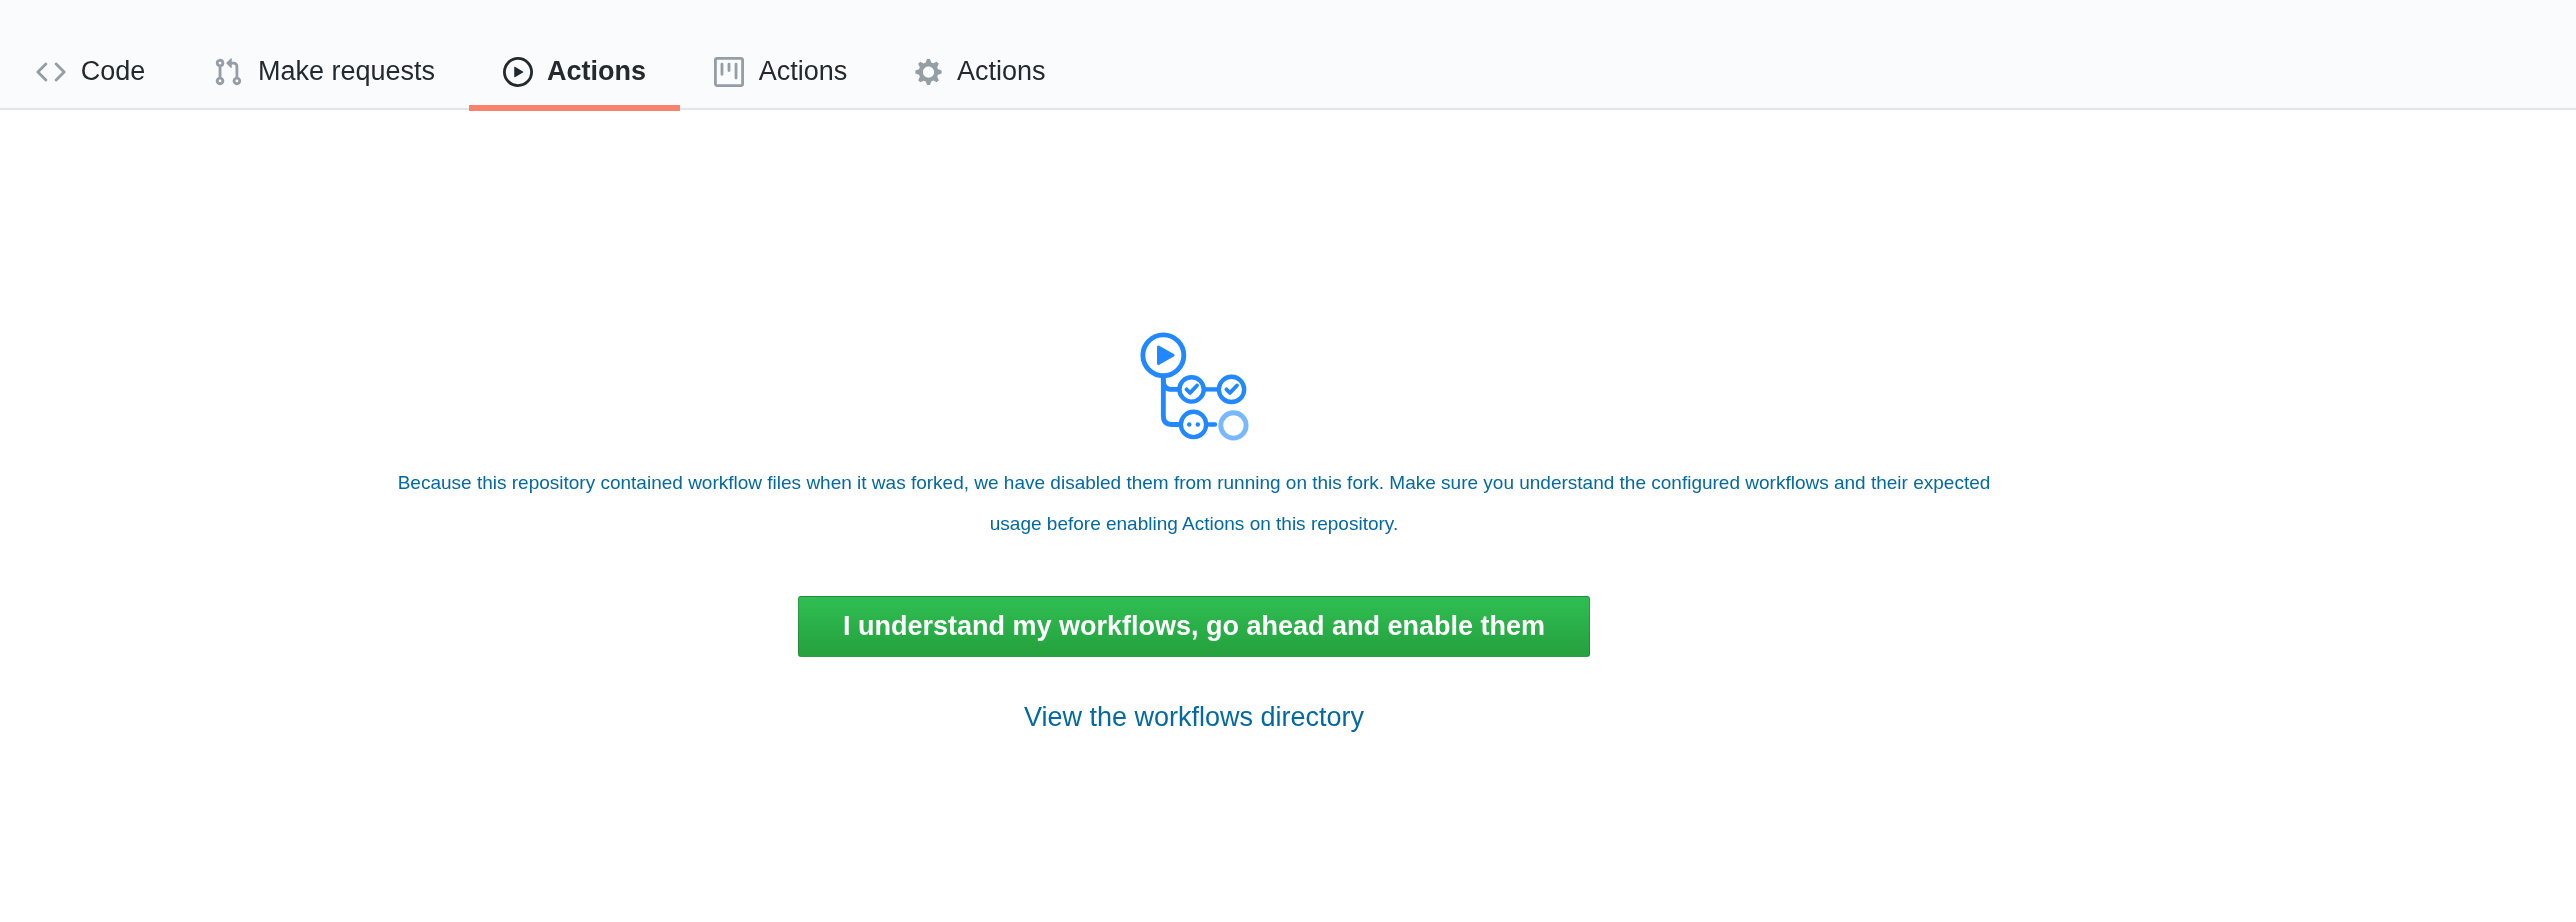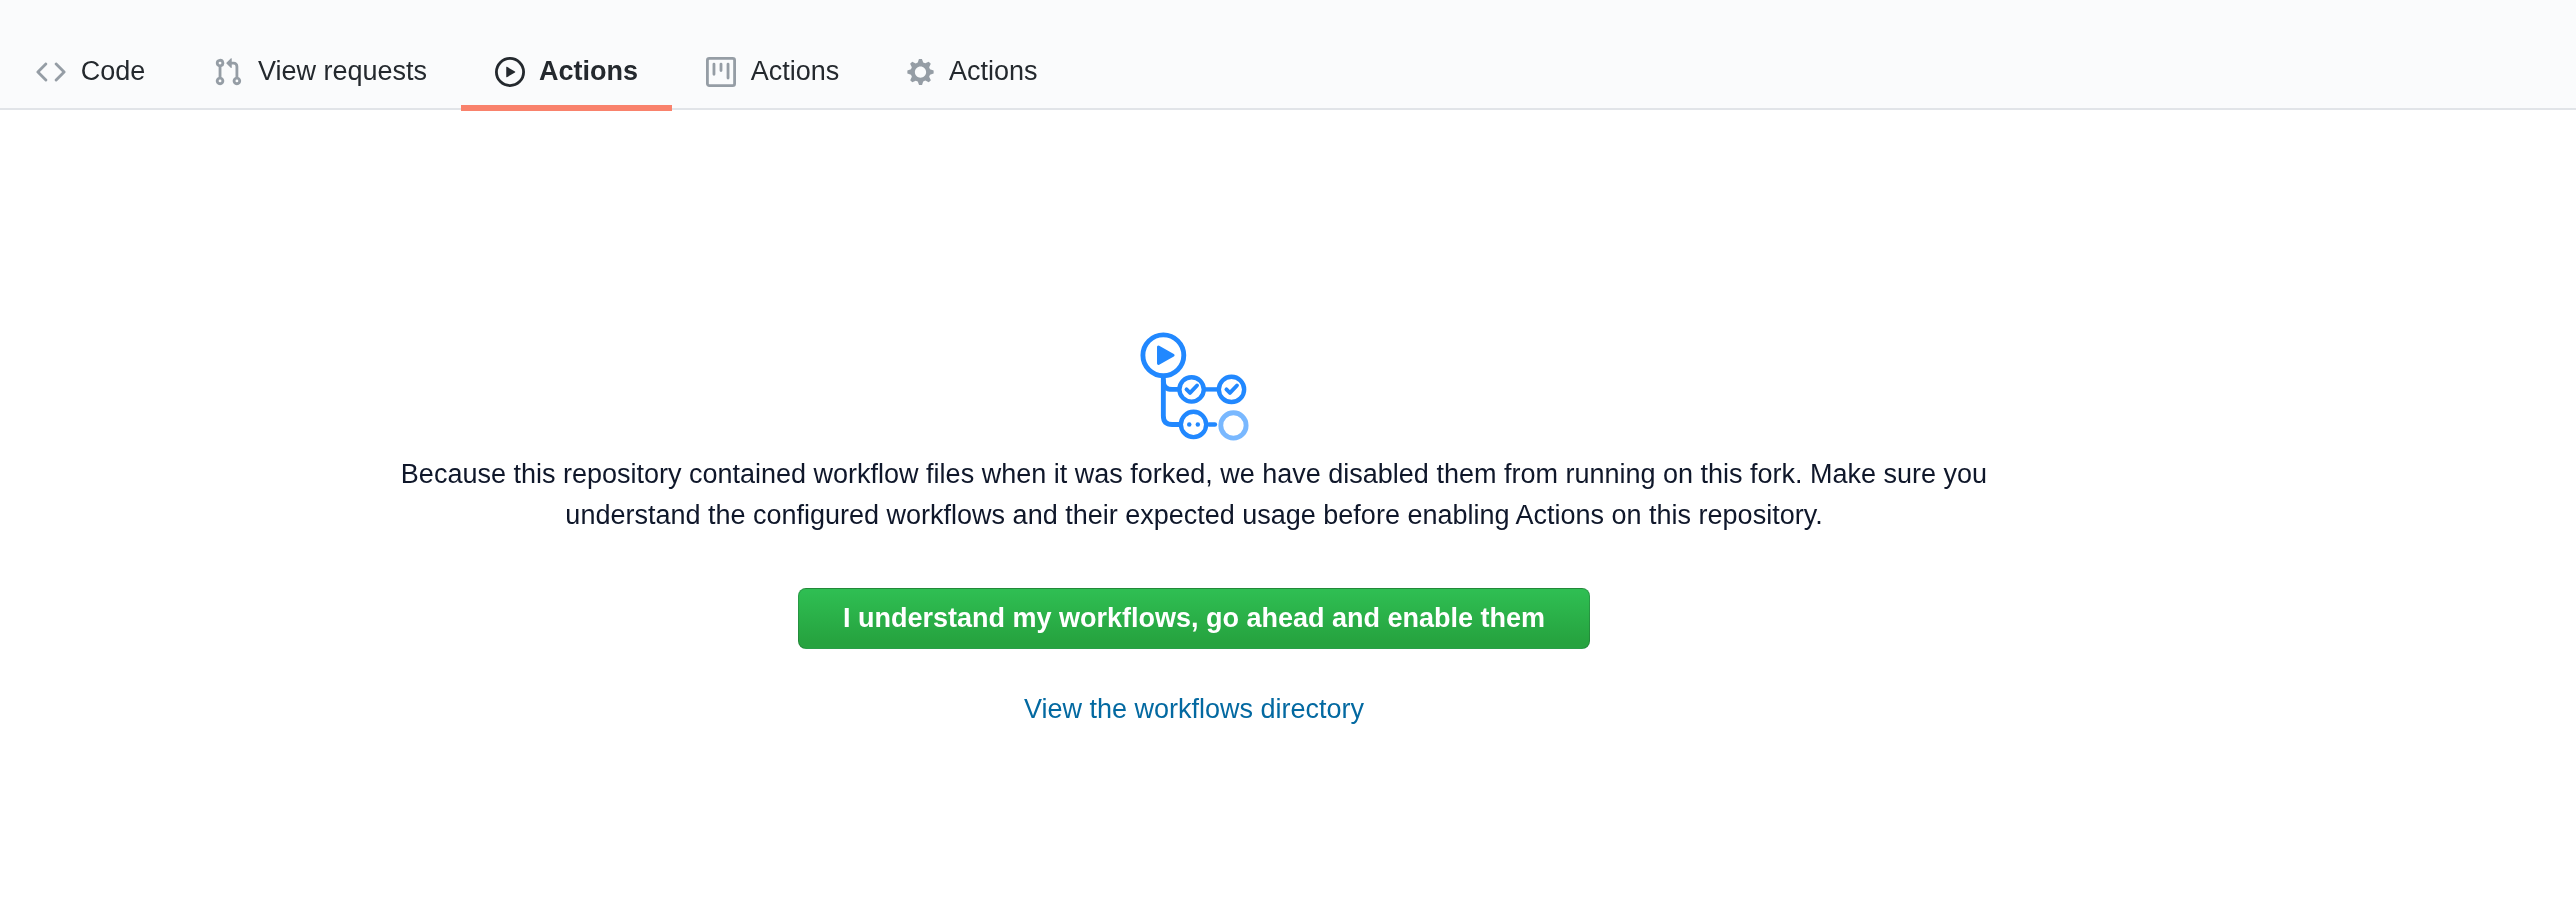--- a/index.html
+++ b/index.html
@@ -57,37 +57,37 @@
     display: block;
   }
   .bs-heading {
     margin-top: 43px;
     font-size: 39px;
     line-height: 49px;
     font-weight: 700;
     color: #24292e;
   }
   .bs-desc {
-    margin: 13px auto 0;
+    margin: 21px auto 0;
     max-width: 1612px;
-    font-size: 27px;
+    font-size: 19px;
     line-height: 41px;
-    color: #0f172a;
+    color: #0369a1;
   }
   .bs-button {
     margin-top: 52px;
     height: 61px;
     padding: 0 44px;
     font-family: inherit;
     font-size: 27px;
     font-weight: 700;
     color: #ffffff;
     background: linear-gradient(-180deg, #2fbf53, #26a33f 90%);
     border: 1px solid rgba(27, 31, 35, 0.2);
-    border-radius: 8px;
+    border-radius: 3px;
     cursor: pointer;
     display: inline-block;
   }
   .bs-link-row { margin-top: 45px; }
   .bs-link {
     font-size: 27px;
     color: #0369a1;
     text-decoration: none;
     cursor: pointer;
   }
@@ -101,21 +101,21 @@
     <svg class="octicon" width="30" height="30" viewBox="0 0 16 16" aria-hidden="true">
       <path d="M4.72 3.22a.75.75 0 0 1 1.06 1.06L2.06 8l3.72 3.72a.75.75 0 1 1-1.06 1.06L.47 8.53a.75.75 0 0 1 0-1.06l4.25-4.25a.75.75 0 0 1 1.06 0zm6.56 0a.75.75 0 1 0-1.06 1.06L13.94 8l-3.72 3.72a.75.75 0 1 0 1.06 1.06l4.25-4.25a.75.75 0 0 0 0-1.06l-4.25-4.25a.75.75 0 0 0-1.06 0z"></path>
     </svg>
     <span>Code</span>
   </a>
 
   <a class="tab">
     <svg class="octicon" width="30" height="30" viewBox="0 0 16 16" aria-hidden="true">
       <path d="M7.177 3.073L9.573.677A.25.25 0 0 1 10 .854v4.792a.25.25 0 0 1-.427.177L7.177 3.427a.25.25 0 0 1 0-.354zM3.75 2.5a.75.75 0 1 0 0 1.5.75.75 0 0 0 0-1.5zm-2.25.75a2.25 2.25 0 1 1 3 2.122v5.256a2.251 2.251 0 1 1-1.5 0V5.372A2.25 2.25 0 0 1 1.5 3.25zM11 2.5h-1V4h1a1 1 0 0 1 1 1v5.628a2.251 2.251 0 1 0 1.5 0V5A2.5 2.5 0 0 0 11 2.5zm1 10.25a.75.75 0 1 1 1.5 0 .75.75 0 0 1-1.5 0zM3.75 12a.75.75 0 1 0 0 1.5.75.75 0 0 0 0-1.5z"></path>
     </svg>
-    <span>View requests</span>
+    <span>Make requests</span>
   </a>
 
   <a class="tab active">
     <svg class="octicon" width="30" height="30" viewBox="0 0 16 16" aria-hidden="true">
       <path d="M8 0a8 8 0 1 1 0 16A8 8 0 0 1 8 0zM1.5 8a6.5 6.5 0 1 0 13 0 6.5 6.5 0 0 0-13 0zm4.879-2.773l4.264 2.559a.25.25 0 0 1 0 .428l-4.264 2.559A.25.25 0 0 1 6 10.559V5.442a.25.25 0 0 1 .379-.215z"></path>
     </svg>
     <span>Actions</span>
   </a>
 
   <a class="tab">

